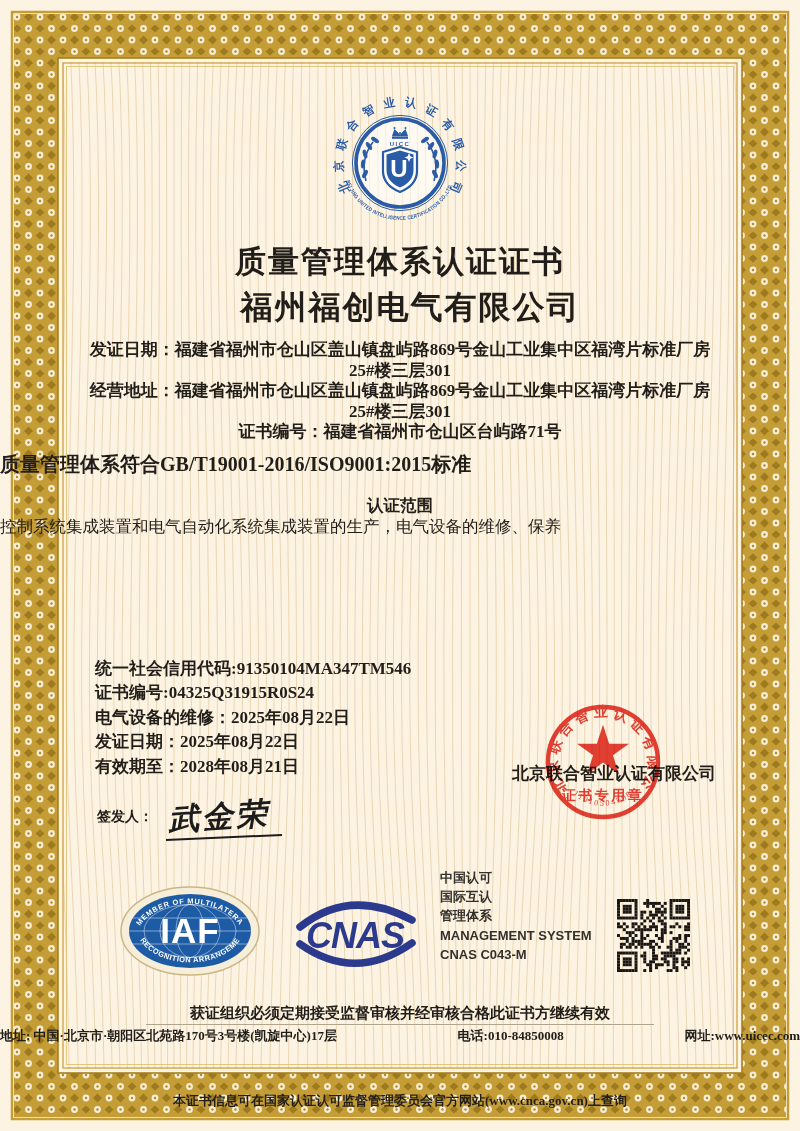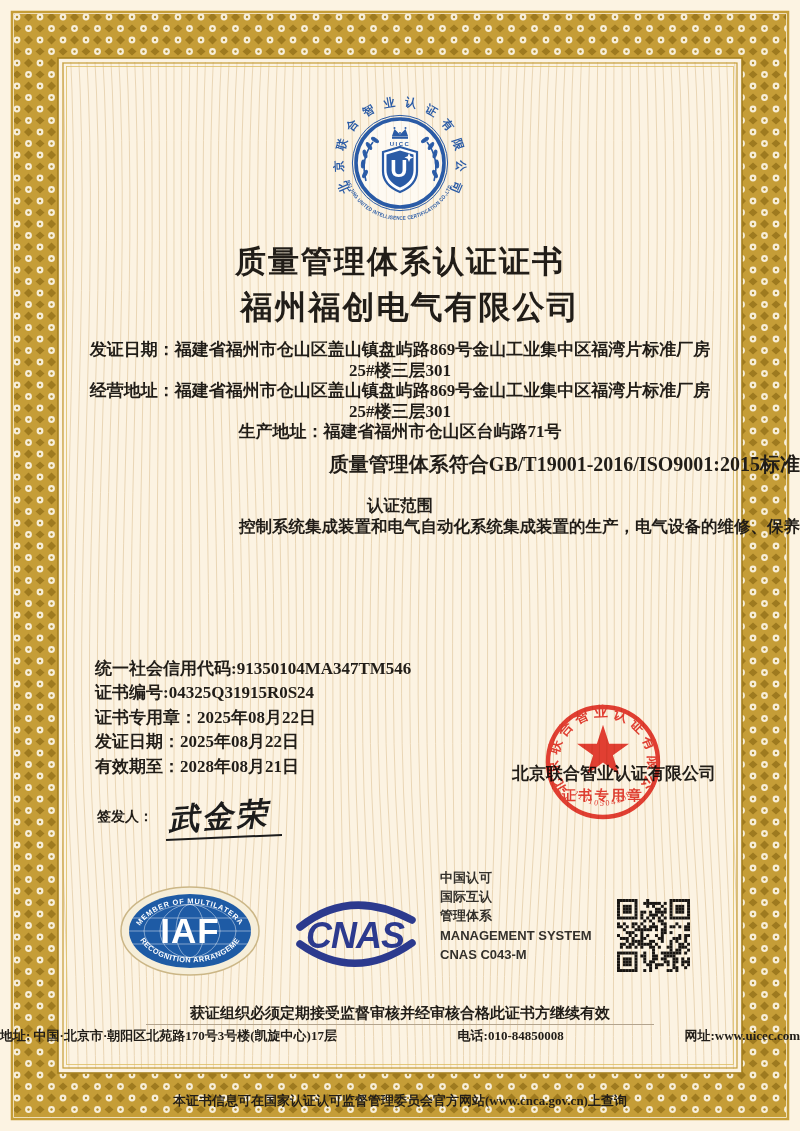--- a/index.html
+++ b/index.html
@@ -11,23 +11,23 @@
     color:#211d18;
   }
   svg { display:block; }
   .abs { position:absolute; }
   .bg-waves { left:62px; top:62px; pointer-events:none; }
   .frame { left:0; top:0; pointer-events:none; }
 
   .title      { left:0; right:0; top:241px; text-align:center; font-size:31px; font-weight:bold; letter-spacing:2px; }
   .company    { left:0; right:0; top:286px; text-align:center; font-size:32px; font-weight:bold; letter-spacing:2px;padding-left:21px; }
   .addr-block { left:78px; right:78px; top:340px; text-align:center; font-size:17px; line-height:20.5px; font-weight:600; }
-  .standard   { left:0; right:0; top:451px; text-align:right; font-size:20px; font-weight:bold; }
+  .standard   { left:0; right:0; top:451px; text-align:left; font-size:20px; font-weight:bold; }
   .scope-title{ left:0; right:0; top:495px; text-align:center; font-size:16.5px; font-weight:600; }
-  .scope-text { left:0; right:0; top:516px; text-align:right; font-size:16.5px; font-weight:700; }
+  .scope-text { left:0; right:0; top:516px; text-align:left; font-size:16.5px; font-weight:400; }
   .details    { left:95px; top:657px; font-size:17px; line-height:24.4px; font-weight:600; }
   .issuer     { left:512px; top:762px; font-size:17px; font-weight:600; }
   .seal-svg   { left:539px; top:698px; mix-blend-mode:multiply; opacity:.92; }
   .sign-label { left:97px; top:808px; font-size:14px; font-weight:600; }
   .sign-svg   { left:160px; top:789px; }
   .logo-svg   { left:333px; top:96px; }
   .iaf-svg    { left:118px; top:884px; }
   .cnas-svg   { left:293px; top:893px; }
   .accred-text{ left:428px; top:868px; font-size:13px; line-height:19.2px; font-weight:600;
                 font-family:"Liberation Sans","DejaVu Sans",sans-serif; color:#33302b;padding-left:12px; }
@@ -201,31 +201,31 @@
       <path d="M 9 -10 L 10.3 -6.8 L 13.5 -5.5 L 10.3 -4.2 L 9 -1 L 7.7 -4.2 L 4.5 -5.5 L 7.7 -6.8 Z" fill="#ffffff"></path>
     </g>
   </svg>
 
   <div class="abs title">质量管理体系认证证书</div>
   <div class="abs company">福州福创电气有限公司</div>
 
   <div class="abs addr-block">
     <p><span>发证日期：</span><span>福建省福州市仓山区盖山镇盘屿路869号金山工业集中区福湾片标准厂房 25#楼三层301</span></p>
     <p><span>经营地址：</span><span>福建省福州市仓山区盖山镇盘屿路869号金山工业集中区福湾片标准厂房 25#楼三层301</span></p>
-    <p><span>生产地址：</span><span>福建省福州市仓山区台屿路71号</span></p>
+    <p><span>证书编号：</span><span>福建省福州市仓山区台屿路71号</span></p>
   </div>
 
   <div class="abs standard">质量管理体系符合GB/T19001-2016/ISO9001:2015标准</div>
   <div class="abs scope-title">认证范围</div>
   <div class="abs scope-text">控制系统集成装置和电气自动化系统集成装置的生产，电气设备的维修、保养</div>
 
   <div class="abs details">
     <div>统一社会信用代码:91350104MA347TM546</div>
     <div>证书编号:04325Q31915R0S24</div>
-    <div>证书专用章：2025年08月22日</div>
+    <div>电气设备的维修：2025年08月22日</div>
     <div>发证日期：2025年08月22日</div>
     <div>有效期至：2028年08月21日</div>
   </div>
 
   <div class="abs issuer">北京联合智业认证有限公司</div>
 
   <svg class="abs seal-svg" width="128" height="128" viewBox="-64 -64 128 128">
     <defs>
       <path id="sp-top" d="M -36 28 A 45.6 45.6 0 1 1 36 28" fill="none"></path>
       <path id="sp-bot" d="M -30 32 A 43.9 43.9 0 0 0 30 32" fill="none"></path>

